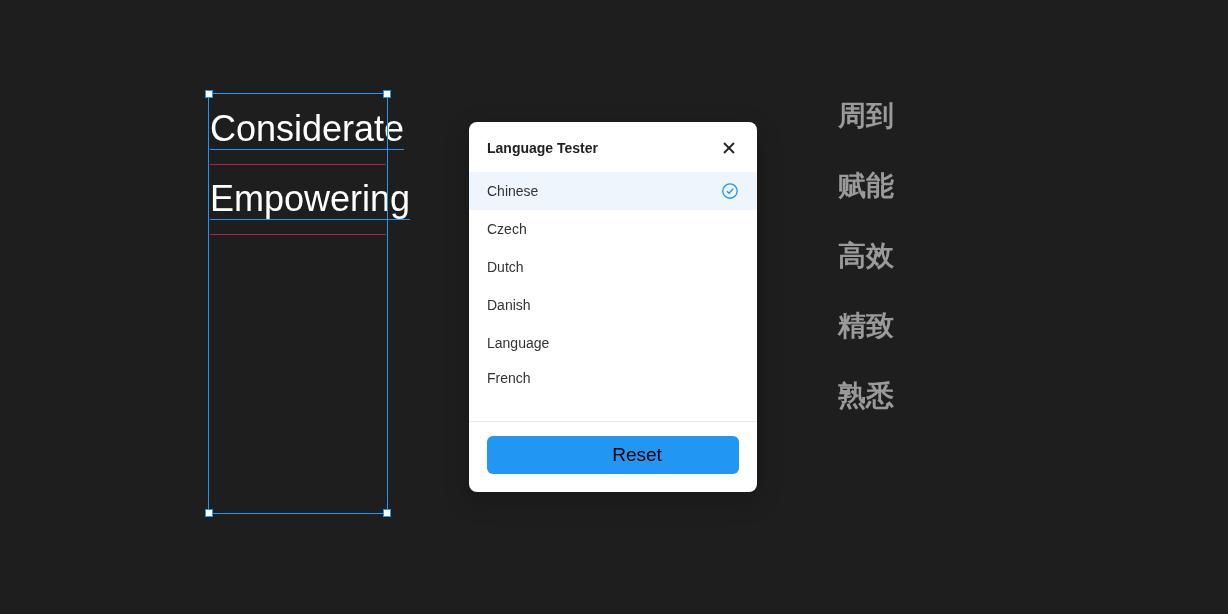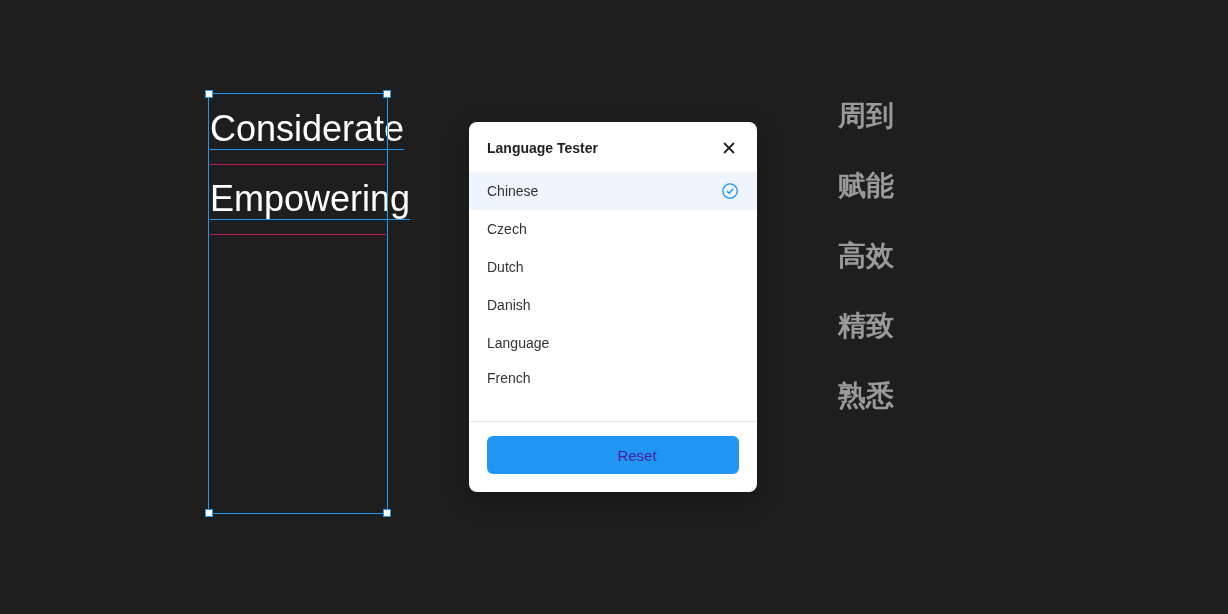--- a/index.html
+++ b/index.html
@@ -148,24 +148,24 @@
     }
 
     .panel-footer {
       border-top: 1px solid #e8e8e8;
       padding: 14px 18px 18px 18px;
     }
     .reset-btn {
       width: 100%;
       height: 38px;
       background: #2196f3;
-      color: #4c1d95;
+      color: #000000;
       border: none;
       border-radius: 6px;
-      font-size: 15px;
+      font-size: 19px;
       font-weight: 400;
       cursor: pointer;
       padding-left: 48px;
     }
   </style>
 </head>
 <body>
 
 <div class="canvas">
 

